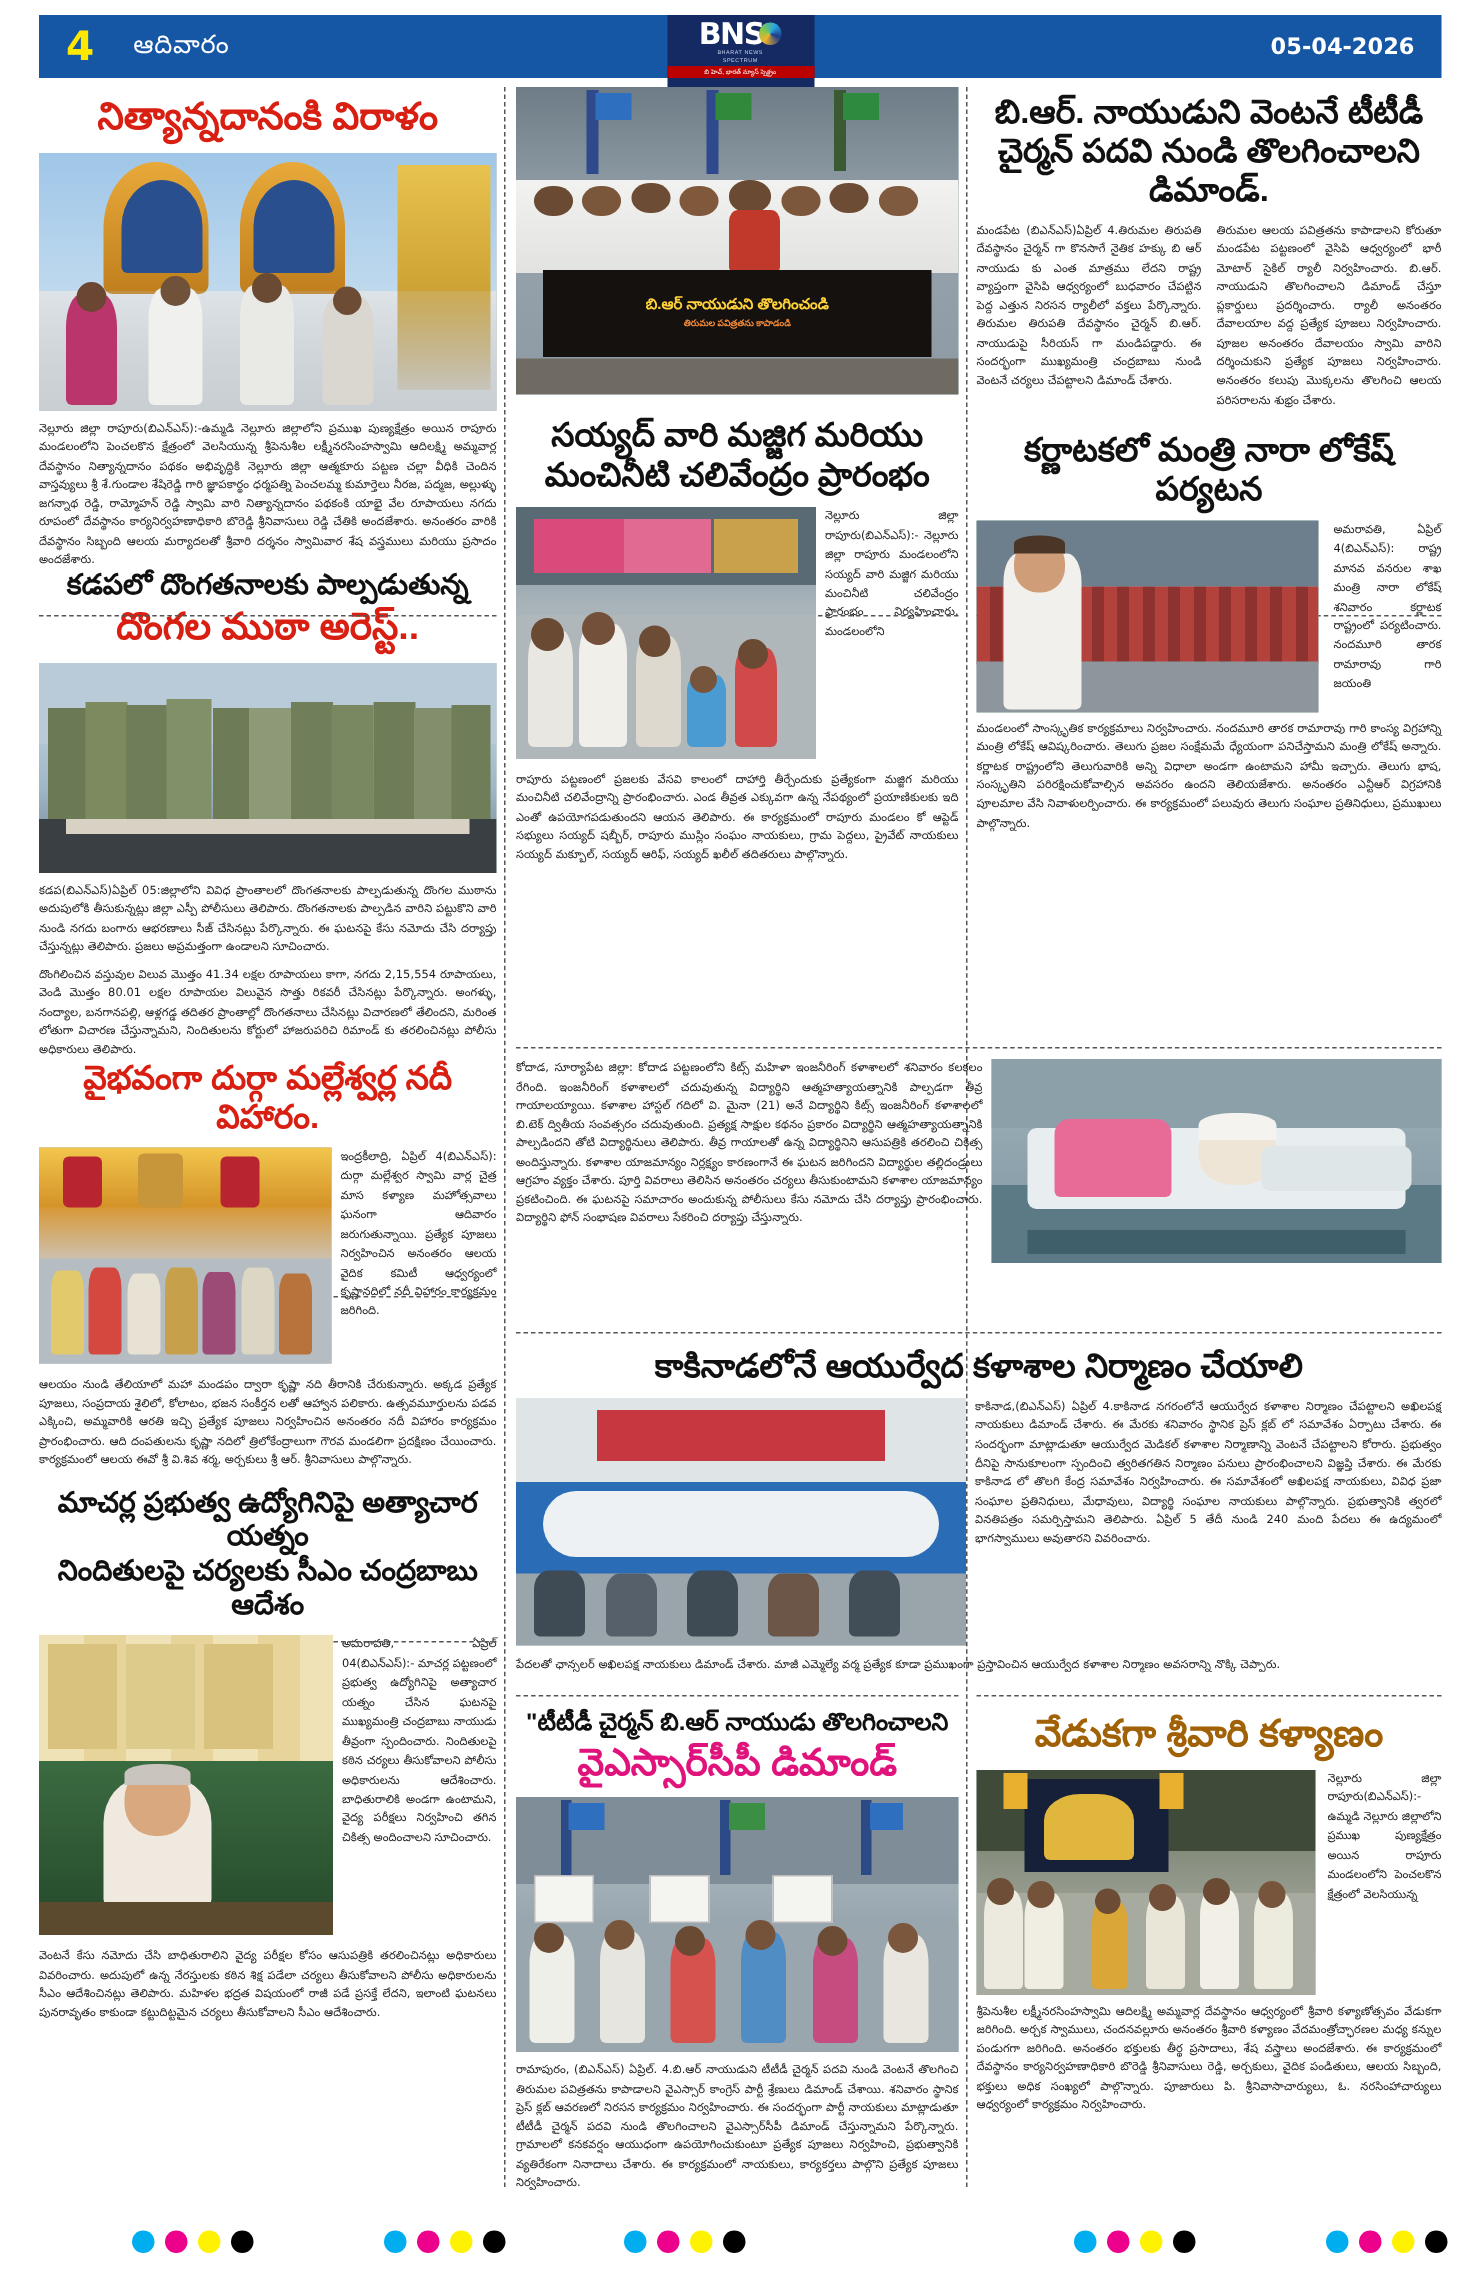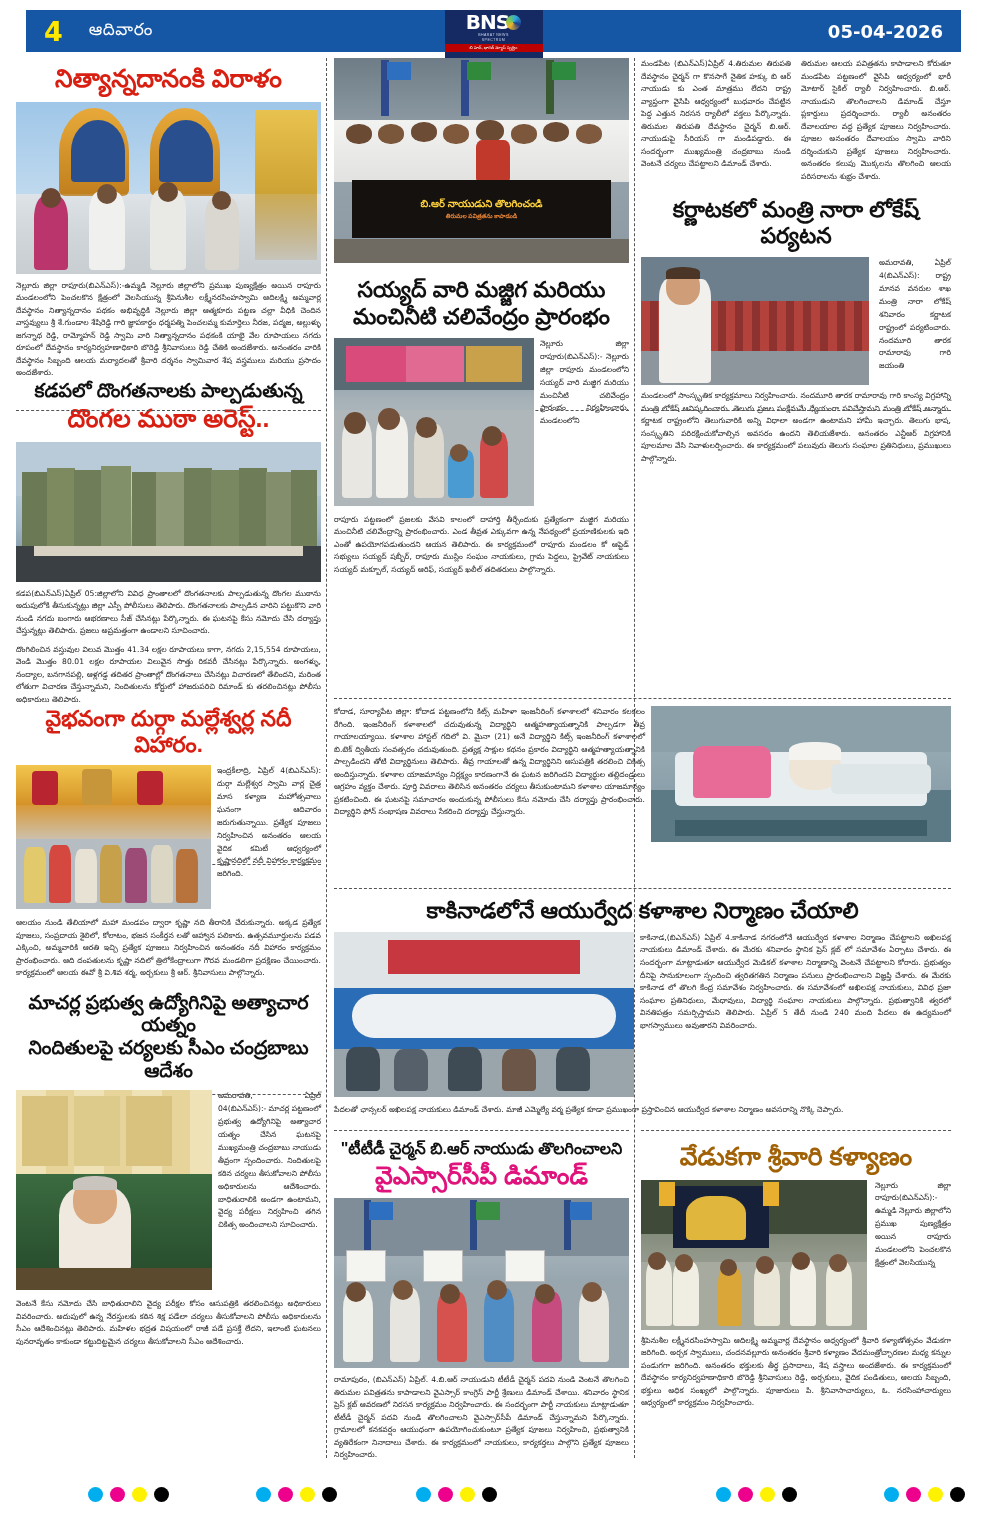--- a/index.html
+++ b/index.html
@@ -44,26 +44,26 @@
   }
   .mh-logo-sub {
     color:#c8d2ea; font-size:3.6px; letter-spacing:.4px; line-height:1.25;
     text-align:center; margin-top:1px;
   }
   .mh-logo-tel {
     background:#b00; color:#fff; font-size:4.2px; width:100%;
     text-align:center; margin-top:1px; padding:1px 0;
   }
   .mh-date {
-    position:absolute; right:18px; color:#fff; font-size:18px; font-weight:bold;
+    position:absolute; right:18px; color:#fff; font-size:15px; font-weight:bold;
     font-family:"DejaVu Sans", sans-serif;
   }
 
   
-  .body-area { position:absolute; left:16px; top:58px; width:935px; height:1400px; }
+  .body-area { position:absolute; left:26px; top:58px; width:935px; height:1400px; }
 
   .vrule { position:absolute; top:0; width:0; border-left:1px dashed #555; }
   .hrule { position:absolute; left:0; height:0; border-top:1px dashed #555; }
 
   .col { position:absolute; top:0; }
   .c1 { left:0;   width:305px; }
   .c2 { left:318px; width:295px; }
   .c3 { left:625px; width:310px; }
 
   
@@ -302,20 +302,21 @@
           <div class="narrow-txt">నెల్లూరు జిల్లా రాపూరు(బిఎన్ఎస్):- నెల్లూరు జిల్లా రాపూరు మండలంలోని సయ్యద్ వారి మజ్జిగ మరియు మంచినీటి చలివేంద్రం ప్రారంభం నిర్వహించారు. మండలంలోని</div>
         </div>
 
         <div class="body-txt" style="margin-top:5px;">రాపూరు పట్టణంలో ప్రజలకు వేసవి కాలంలో దాహార్తి తీర్చేందుకు ప్రత్యేకంగా మజ్జిగ మరియు మంచినీటి చలివేంద్రాన్ని ప్రారంభించారు. ఎండ తీవ్రత ఎక్కువగా ఉన్న నేపథ్యంలో ప్రయాణికులకు ఇది ఎంతో ఉపయోగపడుతుందని ఆయన తెలిపారు. ఈ కార్యక్రమంలో రాపూరు మండలం కో ఆప్టెడ్ సభ్యులు సయ్యద్ షబ్బీర్, రాపూరు ముస్లిం సంఘం నాయకులు, గ్రామ పెద్దలు, ప్రైవేట్ నాయకులు సయ్యద్ మక్బూల్, సయ్యద్ ఆరిఫ్, సయ్యద్ ఖలీల్ తదితరులు పాల్గొన్నారు.</div>
       </div>
     </div>
 
     <div class="col c3">
 
       <div>
+        <div class="hl hl-black hl-lg" style="margin:4px 0 8px; text-align:center;">బి.ఆర్. నాయుడుని వెంటనే టీటీడీ చైర్మన్ పదవి నుండి తొలగించాలని డిమాండ్.</div>
         <div style="display:flex; gap:10px;">
           <div class="body-txt" style="flex:1;">మండపేట (బిఎన్ఎస్)ఏప్రిల్ 4.తిరుమల తిరుపతి దేవస్థానం చైర్మన్ గా కొనసాగే నైతిక హక్కు బి ఆర్ నాయుడు కు ఎంత మాత్రము లేదని రాష్ట్ర వ్యాప్తంగా వైసిపి ఆధ్వర్యంలో బుధవారం చేపట్టిన పెద్ద ఎత్తున నిరసన ర్యాలీలో వక్తలు పేర్కొన్నారు. తిరుమల తిరుపతి దేవస్థానం చైర్మన్ బి.ఆర్. నాయుడుపై సీరియస్ గా మండిపడ్డారు. ఈ సందర్భంగా ముఖ్యమంత్రి చంద్రబాబు నుండి వెంటనే చర్యలు చేపట్టాలని డిమాండ్ చేశారు.</div>
           <div class="body-txt" style="flex:1;">తిరుమల ఆలయ పవిత్రతను కాపాడాలని కోరుతూ మండపేట పట్టణంలో వైసిపి ఆధ్వర్యంలో భారీ మోటార్ సైకిల్ ర్యాలీ నిర్వహించారు. బి.ఆర్. నాయుడుని తొలగించాలని డిమాండ్ చేస్తూ ప్లకార్డులు ప్రదర్శించారు. ర్యాలీ అనంతరం దేవాలయాల వద్ద ప్రత్యేక పూజలు నిర్వహించారు. పూజల అనంతరం దేవాలయం స్వామి వారిని దర్శించుకుని ప్రత్యేక పూజలు నిర్వహించారు. అనంతరం కలుపు మొక్కలను తొలగించి ఆలయ పరిసరాలను శుభ్రం చేశారు.</div>
         </div>
       </div>
 
       <div class="hrule" style="top:352px; width:310px;"></div>
 
       <div style="margin-top:14px;">
         <div class="hl hl-black hl-lg">కర్ణాటకలో మంత్రి నారా లోకేష్ పర్యటన</div>

